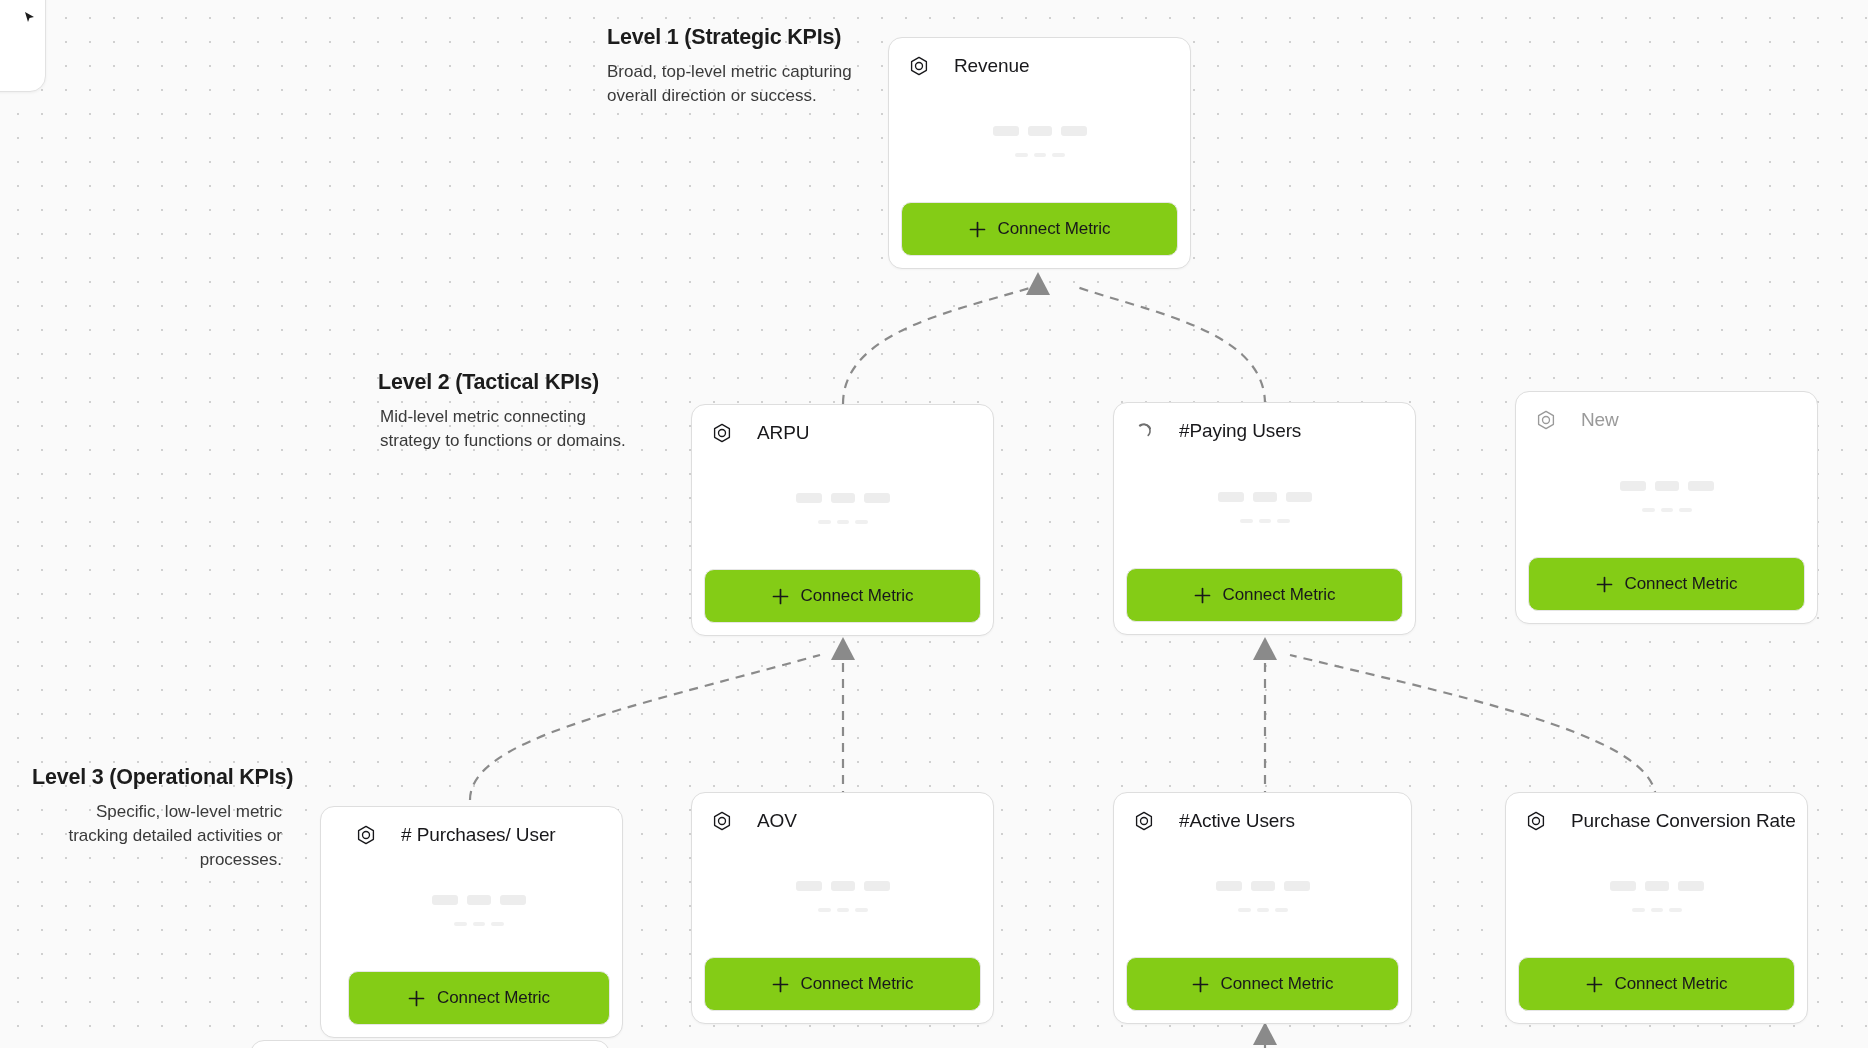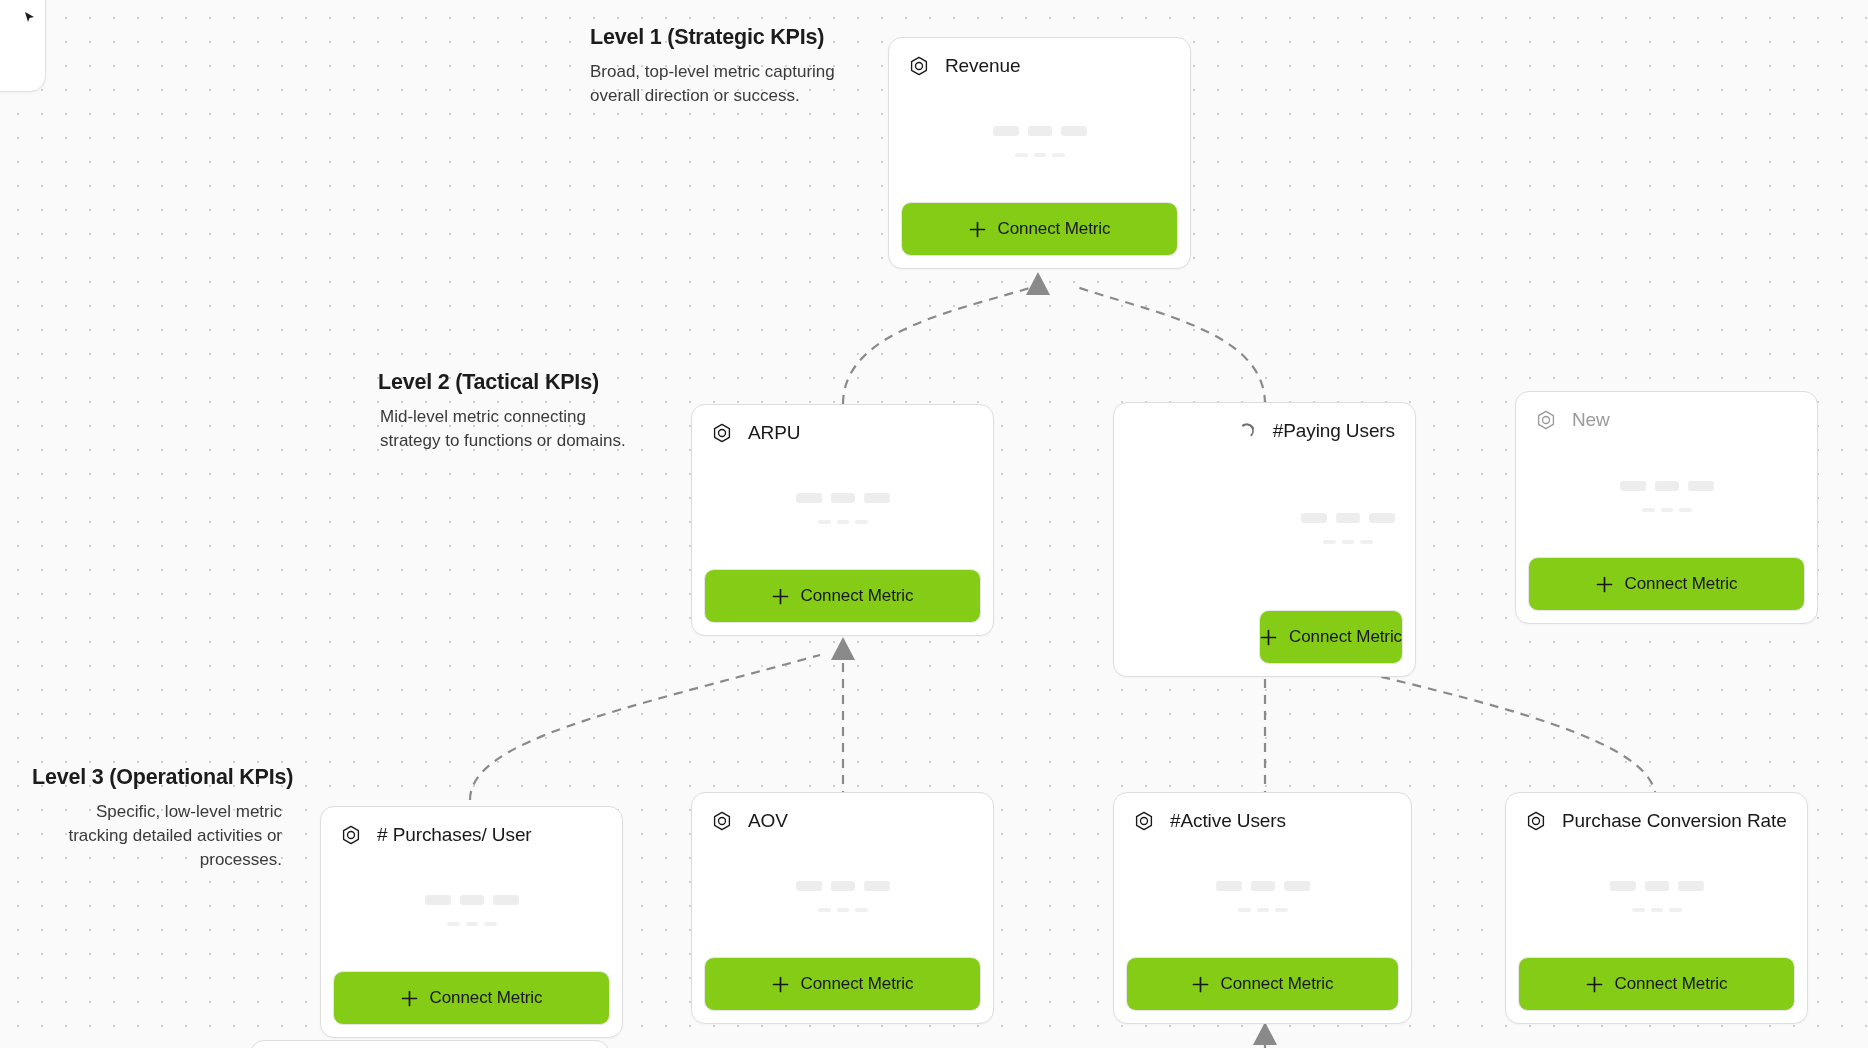--- a/index.html
+++ b/index.html
@@ -70,21 +70,21 @@
     border-radius: 14px;
     box-sizing: border-box;
     display: flex;
     flex-direction: column;
     box-shadow: 0 1px 2px rgba(0,0,0,0.035);
     z-index: 4;
   }
   .card-header {
     display: flex;
     align-items: center;
-    gap: 16px;
+    gap: 25px;
     padding: 17px 20px 0 20px;
   }
   .card-icon {
     width: 20px;
     height: 20px;
     flex: 0 0 20px;
     display: block;
   }
   .card-title {
     font-size: 19px;
@@ -201,21 +201,21 @@
 
     <path class="edge-path" d="M 470 1048 L 470 1040"></path>
   </svg>
 
   <div id="corner-panel">
     <svg id="corner-glyph" viewBox="0 0 14 14" xmlns="http://www.w3.org/2000/svg">
       <path d="M2 1 L11 6 L6.5 7 L5 11 Z" fill="#1c1c1c"></path>
     </svg>
   </div>
 
-  <div class="level-label" style="left:590px; top:25px;">
+  <div class="level-label" style="left:607px; top:25px;">
     <p class="level-title">Level 1 (Strategic KPIs)</p>
     <p class="level-desc">Broad, top-level metric capturing overall direction or success.</p>
   </div>
 
   <div class="level-label" style="left:378px; top:370px;">
     <p class="level-title">Level 2 (Tactical KPIs)</p>
     <p class="level-desc indent">Mid-level metric connecting strategy to functions or domains.</p>
   </div>
 
   <div class="level-label" style="left:32px; top:765px;text-align:right;">
@@ -272,21 +272,21 @@
       </div>
     </div>
     <div class="connect-btn">
       <svg class="plus-icon" viewBox="0 0 17 17" xmlns="http://www.w3.org/2000/svg">
         <path d="M8.5 1.5 V15.5 M1.5 8.5 H15.5" stroke="#18181b" stroke-width="1.7" stroke-linecap="round"></path>
       </svg>
       <span class="connect-label">Connect Metric</span>
     </div>
   </div>
 
-  <div class="card" style="left:1113px; top:402px; width:303px; height:275px;align-items:flex-end;">
+  <div class="card" style="left:1113px; top:402px; width:303px; height:233px;">
     <div class="card-header">
       <svg class="card-icon" viewBox="0 0 20 20" xmlns="http://www.w3.org/2000/svg">
         <path d="M6.2 5.0 A 6.2 6.2 0 1 1 5.4 13.2" fill="none" stroke="#6f6f6f" stroke-width="1.6" stroke-linecap="round" stroke-dasharray="12 40"></path>
         <path d="M5.6 4.4 A 6.6 6.6 0 0 1 15.0 6.6" fill="none" stroke="#6f6f6f" stroke-width="1.6" stroke-linecap="round"></path>
         <path d="M15.6 7.6 A 6.6 6.6 0 0 1 14.2 14.4" fill="none" stroke="#6f6f6f" stroke-width="1.6" stroke-linecap="round"></path>
       </svg>
       <span class="card-title">#Paying Users</span>
     </div>
     <div class="card-body">
       <div class="skeleton-row">
@@ -329,21 +329,21 @@
       </div>
     </div>
     <div class="connect-btn">
       <svg class="plus-icon" viewBox="0 0 17 17" xmlns="http://www.w3.org/2000/svg">
         <path d="M8.5 1.5 V15.5 M1.5 8.5 H15.5" stroke="#18181b" stroke-width="1.7" stroke-linecap="round"></path>
       </svg>
       <span class="connect-label">Connect Metric</span>
     </div>
   </div>
 
-  <div class="card" style="left:320px; top:806px; width:303px; height:232px;">
+  <div class="card" style="left:320px; top:806px; width:303px; height:232px;padding-left:15px;">
     <div class="card-header">
       <svg class="card-icon" viewBox="0 0 20 20" xmlns="http://www.w3.org/2000/svg">
         <path d="M10 1.4 L17.4 5.7 L17.4 14.3 L10 18.6 L2.6 14.3 L2.6 5.7 Z" fill="none" stroke="#18181b" stroke-width="1.35" stroke-linejoin="round"></path>
         <circle cx="10" cy="10" r="3.5" fill="none" stroke="#18181b" stroke-width="1.35"></circle>
       </svg>
       <span class="card-title"># Purchases/ User</span>
     </div>
     <div class="card-body">
       <div class="skeleton-row">
         <span class="skeleton-bar w1"></span>

